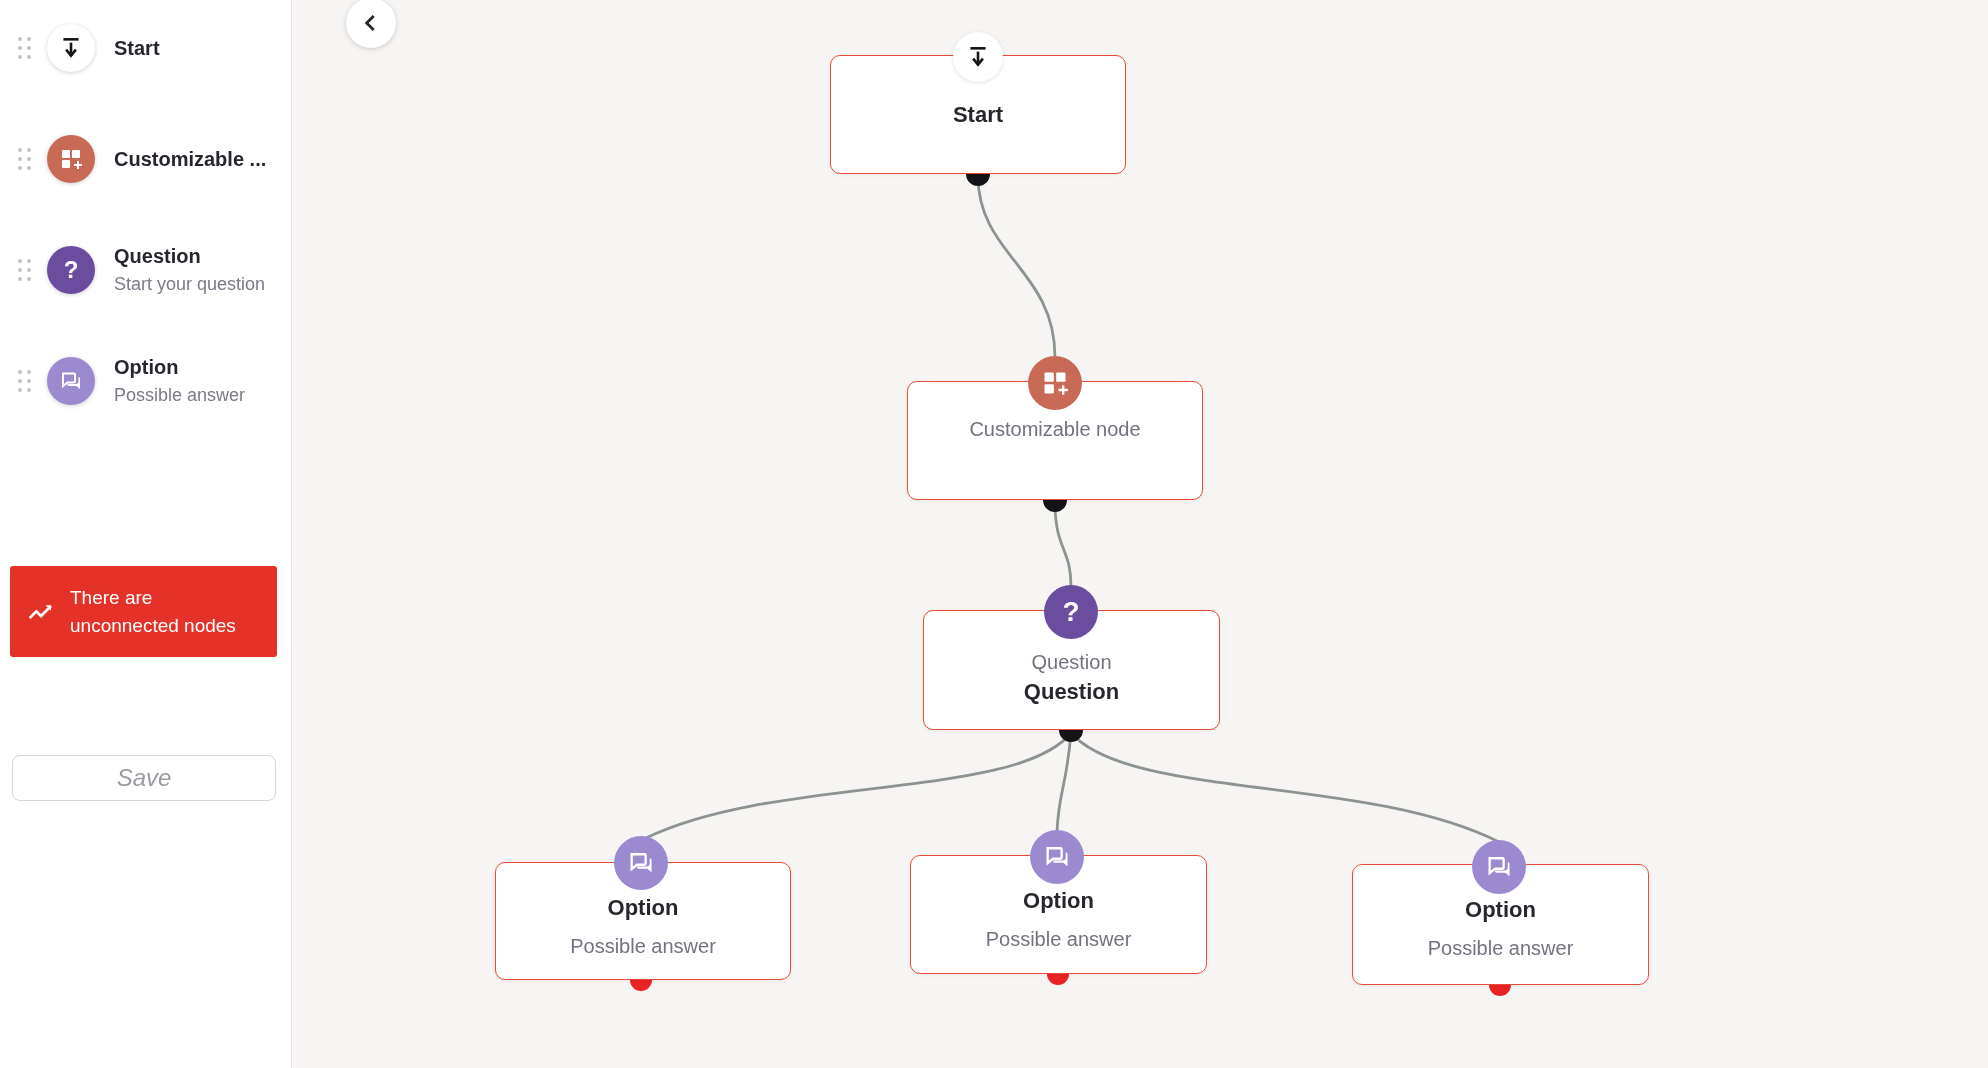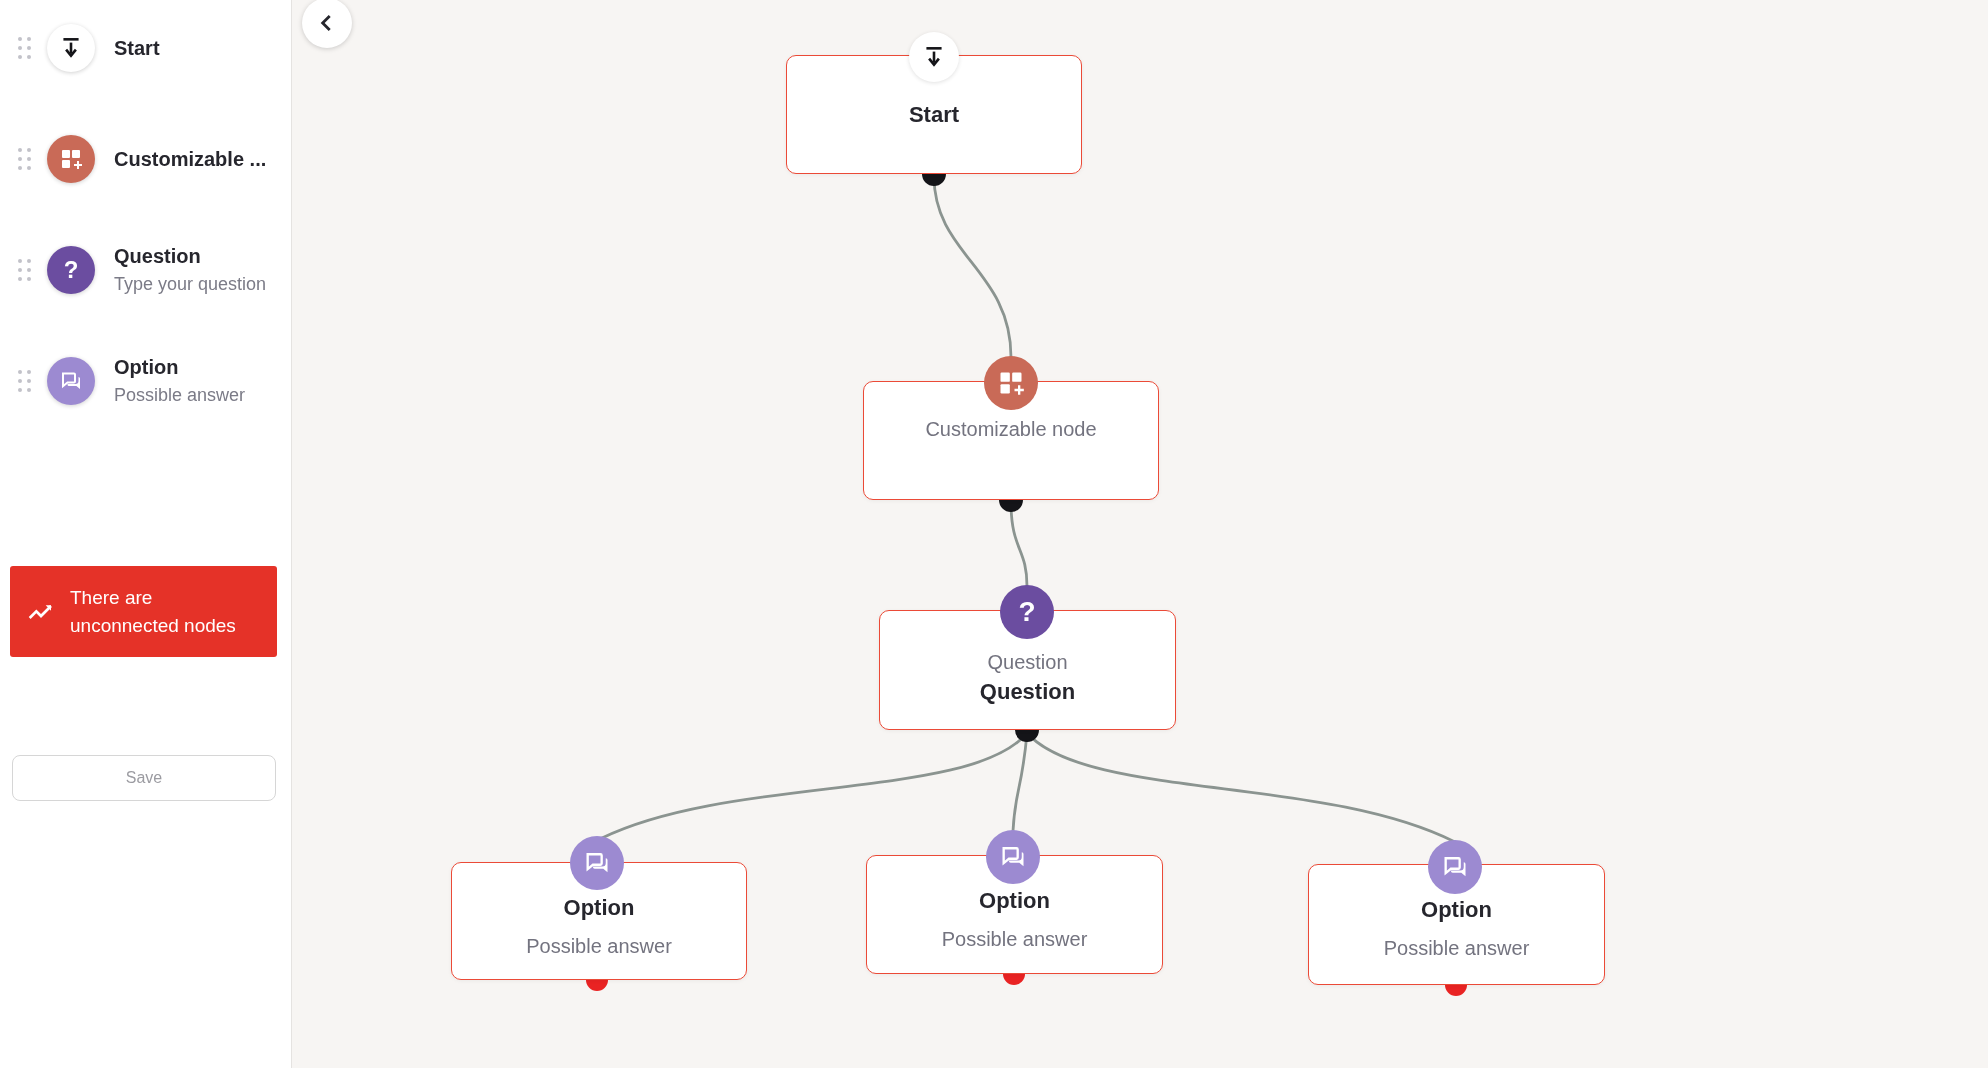--- a/index.html
+++ b/index.html
@@ -1,21 +1,21 @@
 <!DOCTYPE html>
 <html><head>
 <meta charset="utf-8">
 <style>
   * { margin: 0; padding: 0; box-sizing: border-box; }
   html, body { width: 1988px; height: 1068px; overflow: hidden; }
   body {
     font-family: "Liberation Sans", "DejaVu Sans", sans-serif;
     background: #f7f5f3;
   }
-  .app { display: flex; width: 1808px; height: 1068px; }
+  .app { display: flex; width: 1808px; height: 1068px; gap: 44px; }
 
   
   .sidebar {
     width: 292px; height: 100%;
     background: #ffffff;
     border-right: 1px solid #e5e3e1;
     padding: 10px 0 0 0;
     position: relative;
     flex: 0 0 292px;
   }
@@ -62,23 +62,23 @@
   }
   .warning-banner .w-icon { flex: 0 0 34px; margin-right: 12px; display: flex; align-items: center; justify-content: center; }
   .warning-banner .w-text { font-size: 19px; font-weight: 500; line-height: 1.45; }
   .banner-wrap { position: absolute; top: 566px; left: 0; }
 
   .save-btn {
     position: absolute; top: 755px; left: 12px;
     width: 264px; height: 46px;
     background: #ffffff;
     border: 1px solid #d6d6d6; border-radius: 8px;
-    color: #9b9ba1; font-size: 16px; font-weight: 500;
+    color: #9b9ba1; font-size: 24px; font-weight: 500;
     font-family: "Liberation Sans", sans-serif;
-    display: flex; align-items: center; justify-content: center;
+    display: flex; align-items: center; justify-content: center; font-style: italic;
   }
 
   
   .canvas {
     position: relative;
     width: 1696px; height: 1068px;
     background: #f7f5f3;
     overflow: hidden;
   }
   .edges { position: absolute; left: 0; top: 0; z-index: 0; }
@@ -184,21 +184,21 @@
           <i></i>
           <i></i>
           <i></i>
           <i></i>
         </span>
       <span class="pal-icon purple">
         <span class="qmark-s">?</span>
       </span>
       <span class="pal-text">
         <div class="pal-title">Question</div>
-        <div class="pal-sub">Type your question</div>
+        <div class="pal-sub">Start your question</div>
       </span>
     </div>
 
     <div class="palette-row">
       <span class="drag-handle">
           <i></i>
           <i></i>
           <i></i>
           <i></i>
           <i></i>

